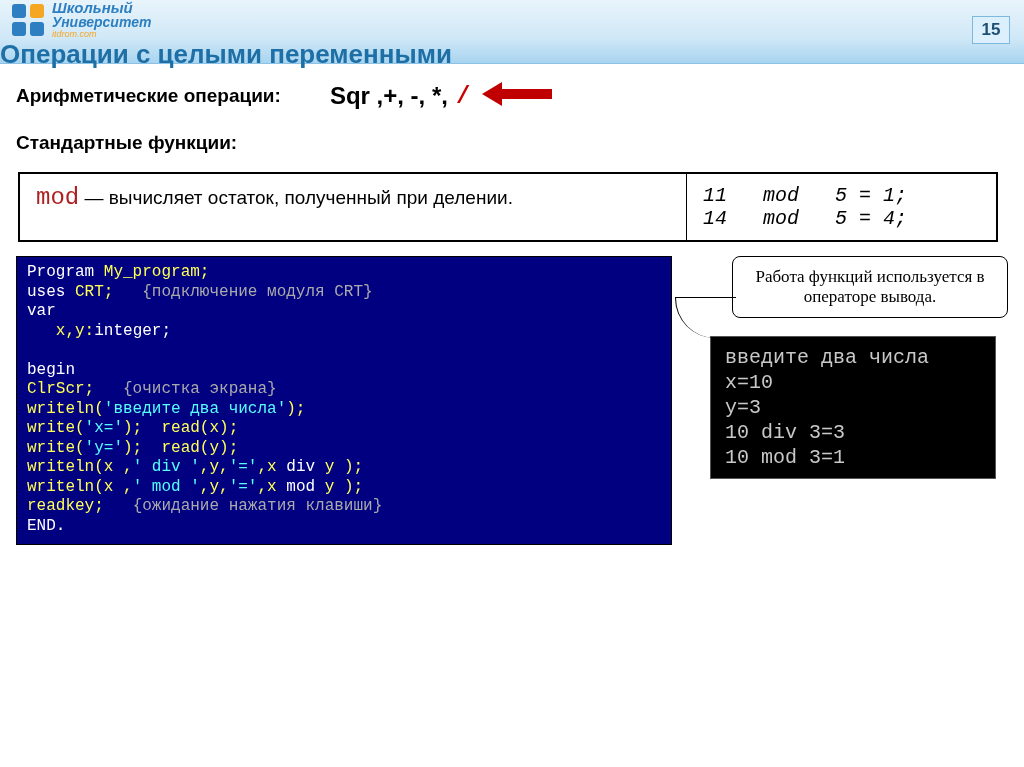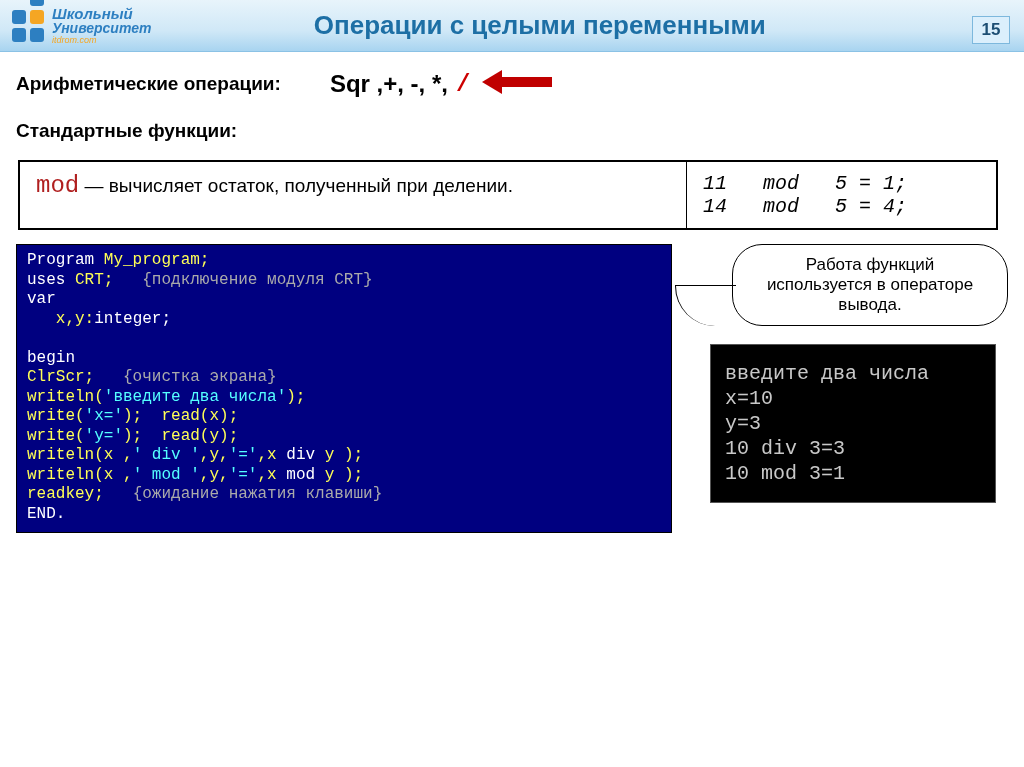--- a/index.html
+++ b/index.html
@@ -6,25 +6,26 @@
   body {
     width: 1024px;
     height: 767px;
     font-family: Arial, sans-serif;
     background: #fff;
     position: relative;
     overflow: hidden;
   }
   .header {
     background: linear-gradient(to bottom, #e8f4fb 0%, #d0e8f7 60%, #a8d4f0 100%);
-    height: 52px;
+    height: 64px;
     display: flex;
-    align-items: center;
+    align-items: flex-start;
     position: relative;
     border-bottom: 1px solid #8bc2e5;
+    flex-direction: column;
   }
   .logo {
     display: flex;
     align-items: center;
     padding-left: 12px;
     gap: 8px;
   }
   .logo-blocks {
     display: grid;
     grid-template-columns: repeat(2, 14px);
@@ -109,46 +110,47 @@
     border:1px solid #000;
   }
   .c-white { color:#ffffff; }
   .c-yellow { color:#ffff55; }
   .c-cyan { color:#55ffff; }
   .c-gray { color:#aaaaaa; }
   .right-col { flex:1; display:flex; flex-direction:column; gap:18px; align-items:flex-start; }
   .speech {
     background:#fff;
     border:1px solid #000;
-    border-radius:30px;
+    border-radius:8px;
     padding:10px 20px;
     font-size:17px;
     text-align:center;
     position:relative;
     margin-left:40px;
+    font-family:Liberation Serif, serif;
   }
   .speech::after {
     content:"";
     position:absolute;
     left:-58px;
     top:40px;
     width:60px; height:40px;
     border-top:1px solid #000;
     border-left:1px solid #000;
     border-bottom-left-radius:40px 40px;
     border-bottom:none;
     transform:rotate(-0deg);
     pointer-events:none;
   }
   .console {
     background:#000;
     color:#c8c8c8;
     font-family:"Courier New",monospace;
     font-size:20px;
-    padding:16px 14px;
+    padding:8px 14px;
     border:1px solid #555;
     white-space:pre;
     line-height:1.25;
     margin-left:18px;
     min-width:286px;
   }
   .line1-row { display:flex; align-items:flex-start; gap:4px; }
 </style>
 </head>
 <body>

